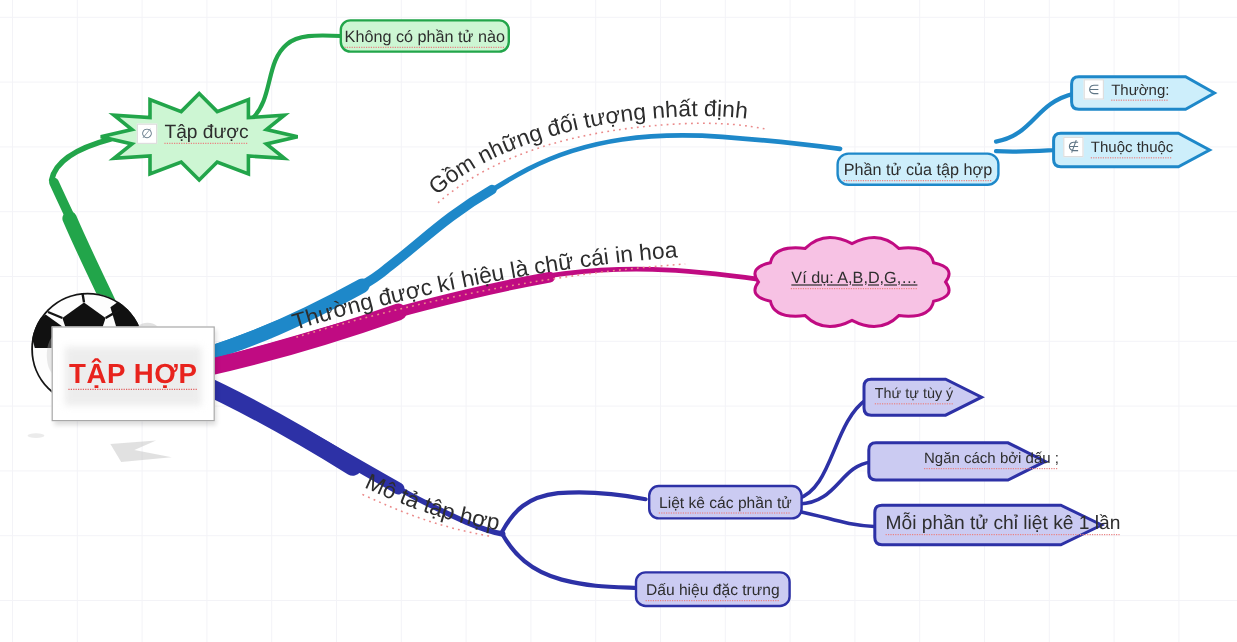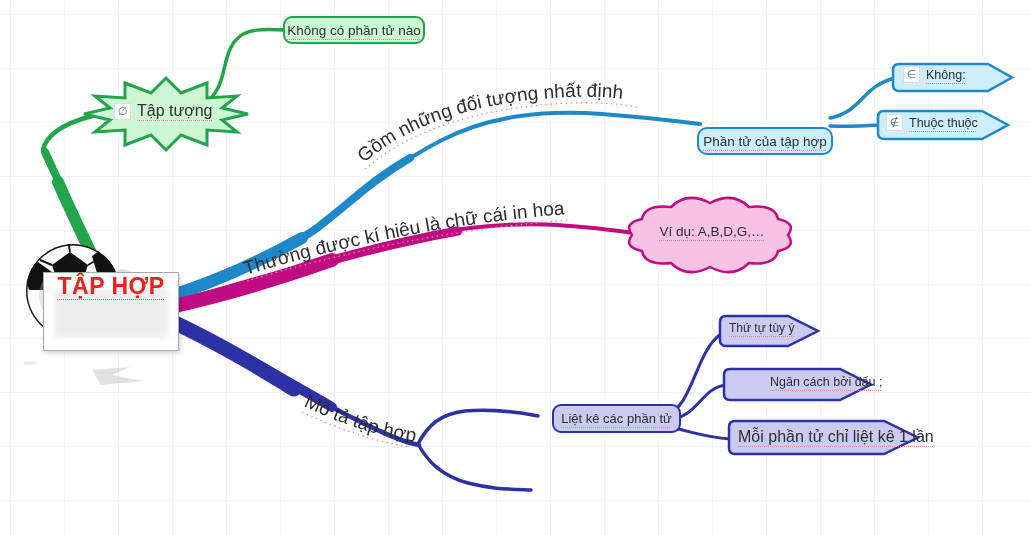--- a/index.html
+++ b/index.html
@@ -30,46 +30,46 @@
     text-underline-offset:4px;
   }
   
   .box{border-style:solid;}
   .box-green{background:#cdf6d3;border:2.5px solid #22a54a;border-radius:9px;font-size:13.5px;}
   .box-blue{background:#cdeefb;border:2.5px solid #1e88c9;border-radius:10px;font-size:13.5px;}
   .box-lav{background:#cbcbf2;border:2.5px solid #2d31a6;border-radius:9px;font-size:13px;}
 
   .leaf-empty{left:283px;top:16px;width:142px;height:28px;}
   .node-elements{left:697px;top:127px;width:136px;height:28px;}
-  .node-lietke{left:552px;top:404px;width:129px;height:29px;}
+  .node-lietke{left:540px;top:404px;width:129px;height:29px;}
   .node-dauhieu{left:529px;top:476px;width:130px;height:30px;}
 
   
   .lbl-starburst{left:114px;top:102px;font-size:16px;}
-  .lbl-cloud{left:648px;top:224px;width:128px;font-size:13.5px;}
+  .lbl-cloud{left:648px;top:224px;width:128px;font-size:13.5px;text-decoration:underline;}
   .lbl-thuoc{left:903px;top:66px;font-size:12.5px;}
   .lbl-khongthuoc{left:886px;top:114px;font-size:12.5px;}
   .lbl-tutuy{left:729px;top:321px;font-size:12px;}
   .lbl-ngancach{left:733px;top:375px;font-size:12.5px;margin-left:37px;}
   .lbl-moi{left:738px;top:428px;font-size:16px;}
 
   .sym{
     display:inline-flex;align-items:center;justify-content:center;
     width:15px;height:15px;margin-right:6px;flex:0 0 auto;
     background:#ffffff;border:1px solid #dedede;color:#5f7585;
     font-family:"DejaVu Sans",sans-serif;font-size:11px;line-height:1;
     text-decoration:none;
   }
 
   
   .root{
     position:absolute;left:43px;top:272px;width:134px;height:77px;
     background:#ffffff;border:1px solid #a8a8a8;
     box-shadow:2px 3px 4px rgba(0,0,0,.14);
-    display:flex;justify-content:center;
+    display:flex;align-items:center;justify-content:center;
   }
   .root .wash{
     position:absolute;left:10px;top:16px;right:10px;bottom:12px;
     background:#dcdcdc;opacity:.5;filter:blur(3px);
   }
   .root .title{
     position:relative;font-size:23px;font-weight:bold;color:#e8231d;
     letter-spacing:.5px;
     text-decoration:underline dotted #e06060;
     text-decoration-thickness:1.2px;text-underline-offset:5px;
@@ -176,45 +176,48 @@
     </g>
   </svg>
 
   <div class="root">
     <div class="wash"></div>
     <div class="title">TẬP HỢP</div>
   </div>
 
   <div class="node lbl-starburst">
     <span class="sym">∅</span>
-    <span class="u">Tập tượng</span>
+    <span class="u">Tập được</span>
   </div>
   <div class="node box box-green leaf-empty">
     <span class="u">Không có phần tử nào</span>
   </div>
 
   <div class="node box box-blue node-elements">
     <span class="u">Phần tử của tập hợp</span>
   </div>
   <div class="alabel lbl-thuoc">
     <span class="sym">∈</span>
-    <span class="u">Không:</span>
+    <span class="u">Thường:</span>
   </div>
   <div class="alabel lbl-khongthuoc">
     <span class="sym">∉</span>
     <span class="u">Thuộc thuộc</span>
   </div>
 
   <div class="node lbl-cloud">
     <span class="u">Ví dụ: A,B,D,G,…</span>
   </div>
 
   <div class="node box box-lav node-lietke">
     <span class="u">Liệt kê các phần tử</span>
   </div>
+  <div class="node box box-lav node-dauhieu">
+    <span class="u">Dấu hiệu đặc trưng</span>
+  </div>
   <div class="alabel lbl-tutuy">
     <span class="u">Thứ tự tùy ý</span>
   </div>
   <div class="alabel lbl-ngancach">
     <span class="u">Ngăn cách bởi dấu ;</span>
   </div>
   <div class="alabel lbl-moi">
     <span class="u">Mỗi phần tử chỉ liệt kê 1 lần</span>
   </div>
 

